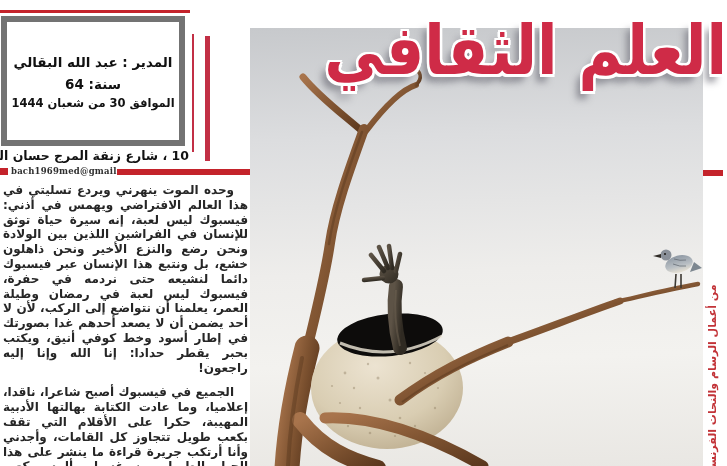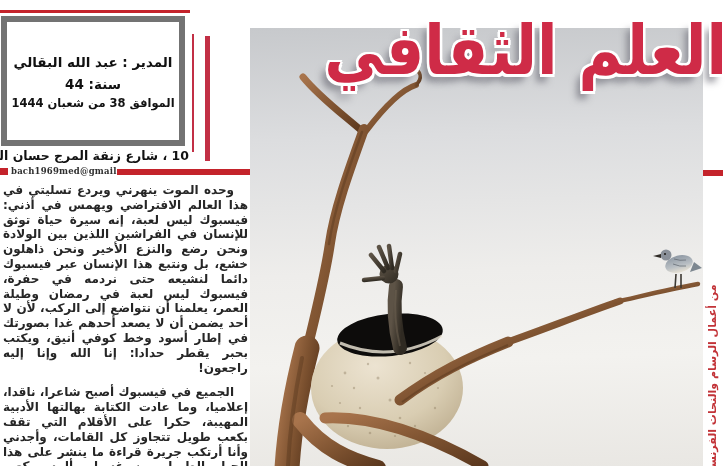--- a/index.html
+++ b/index.html
@@ -62,22 +62,22 @@
 </style>
 </head>
 <body>
 
 <div class="page">
 
   <div class="top-rule"></div>
 
   <div class="header-box">
     <div class="hb-line">المدير : عبد الله البقالي</div>
-    <div class="hb-line">سنة:  44</div>
-    <div class="hb-line small">الموافق 38 من شعبان  1444</div>
+    <div class="hb-line">سنة:  64</div>
+    <div class="hb-line small">الموافق 30 من شعبان  1444</div>
   </div>
 
   <div class="vline-thin"></div>
   <div class="vline-thick"></div>
 
   <div class="address-line">10 ، شارع زنقة المرج حسان الرباط</div>
 
   <div class="email-row">
     <div class="email-sq"></div>
     <div class="email-text">bach1969med@gmail.com</div>

